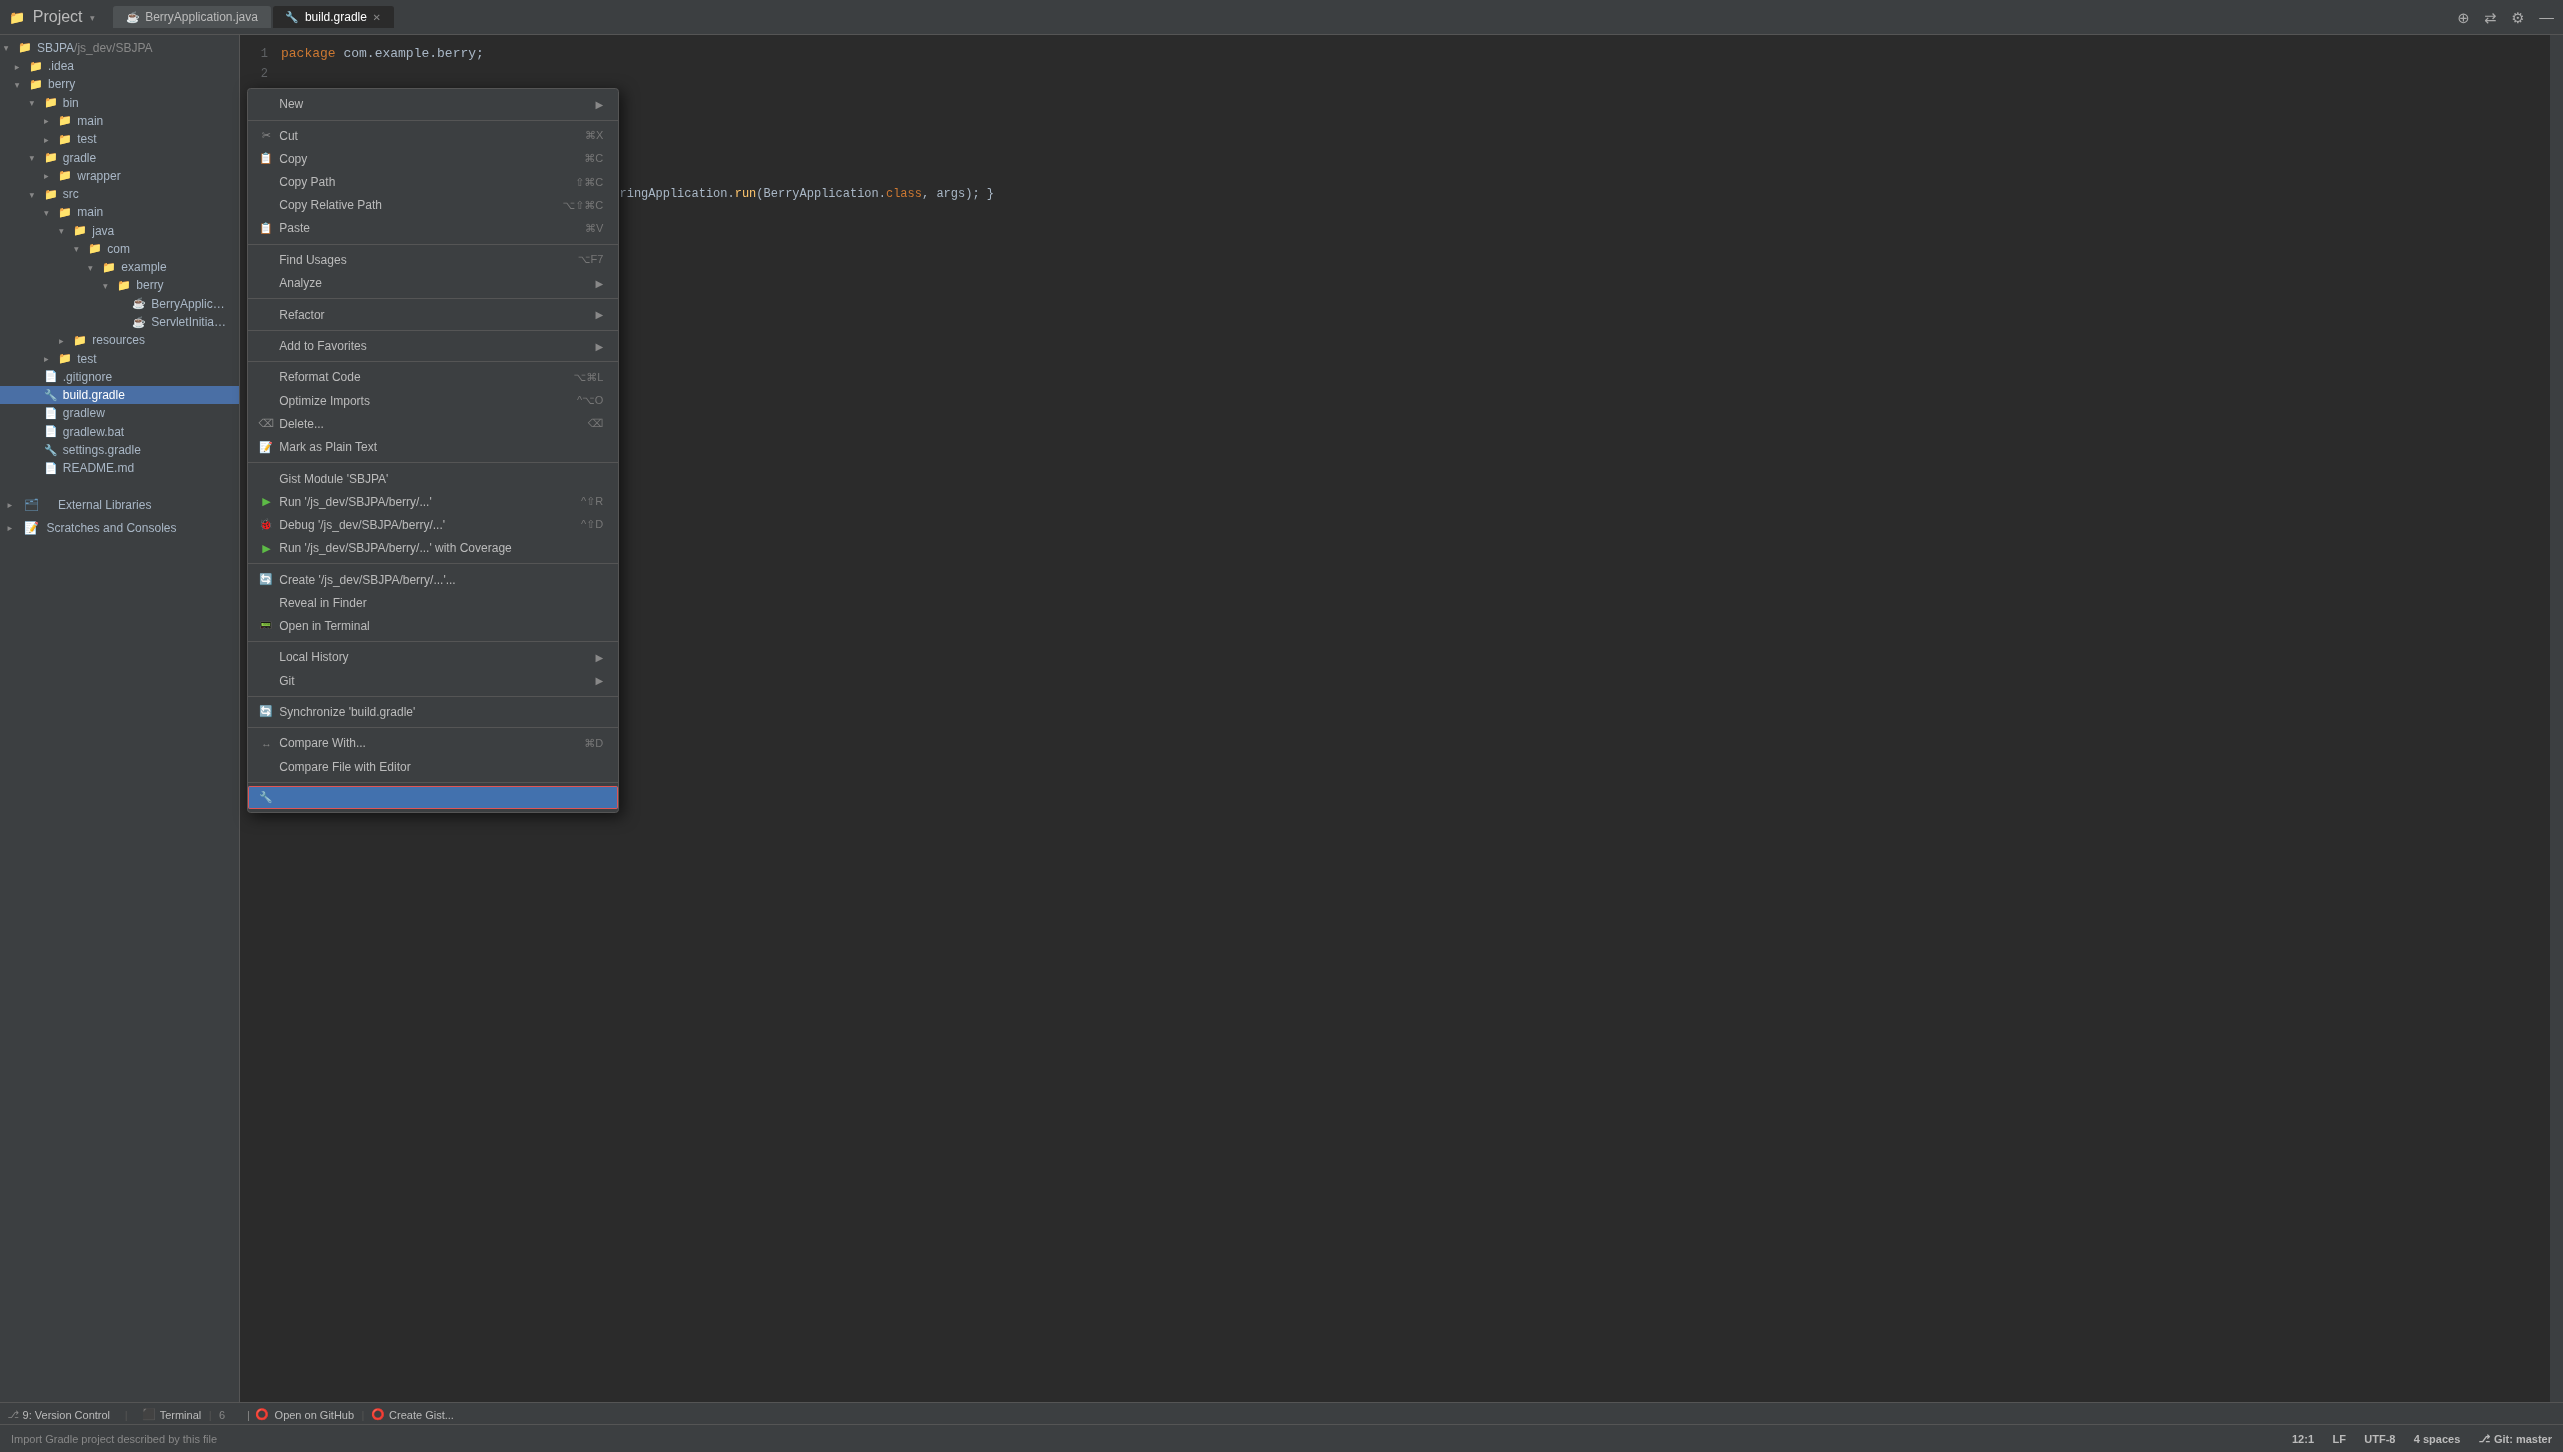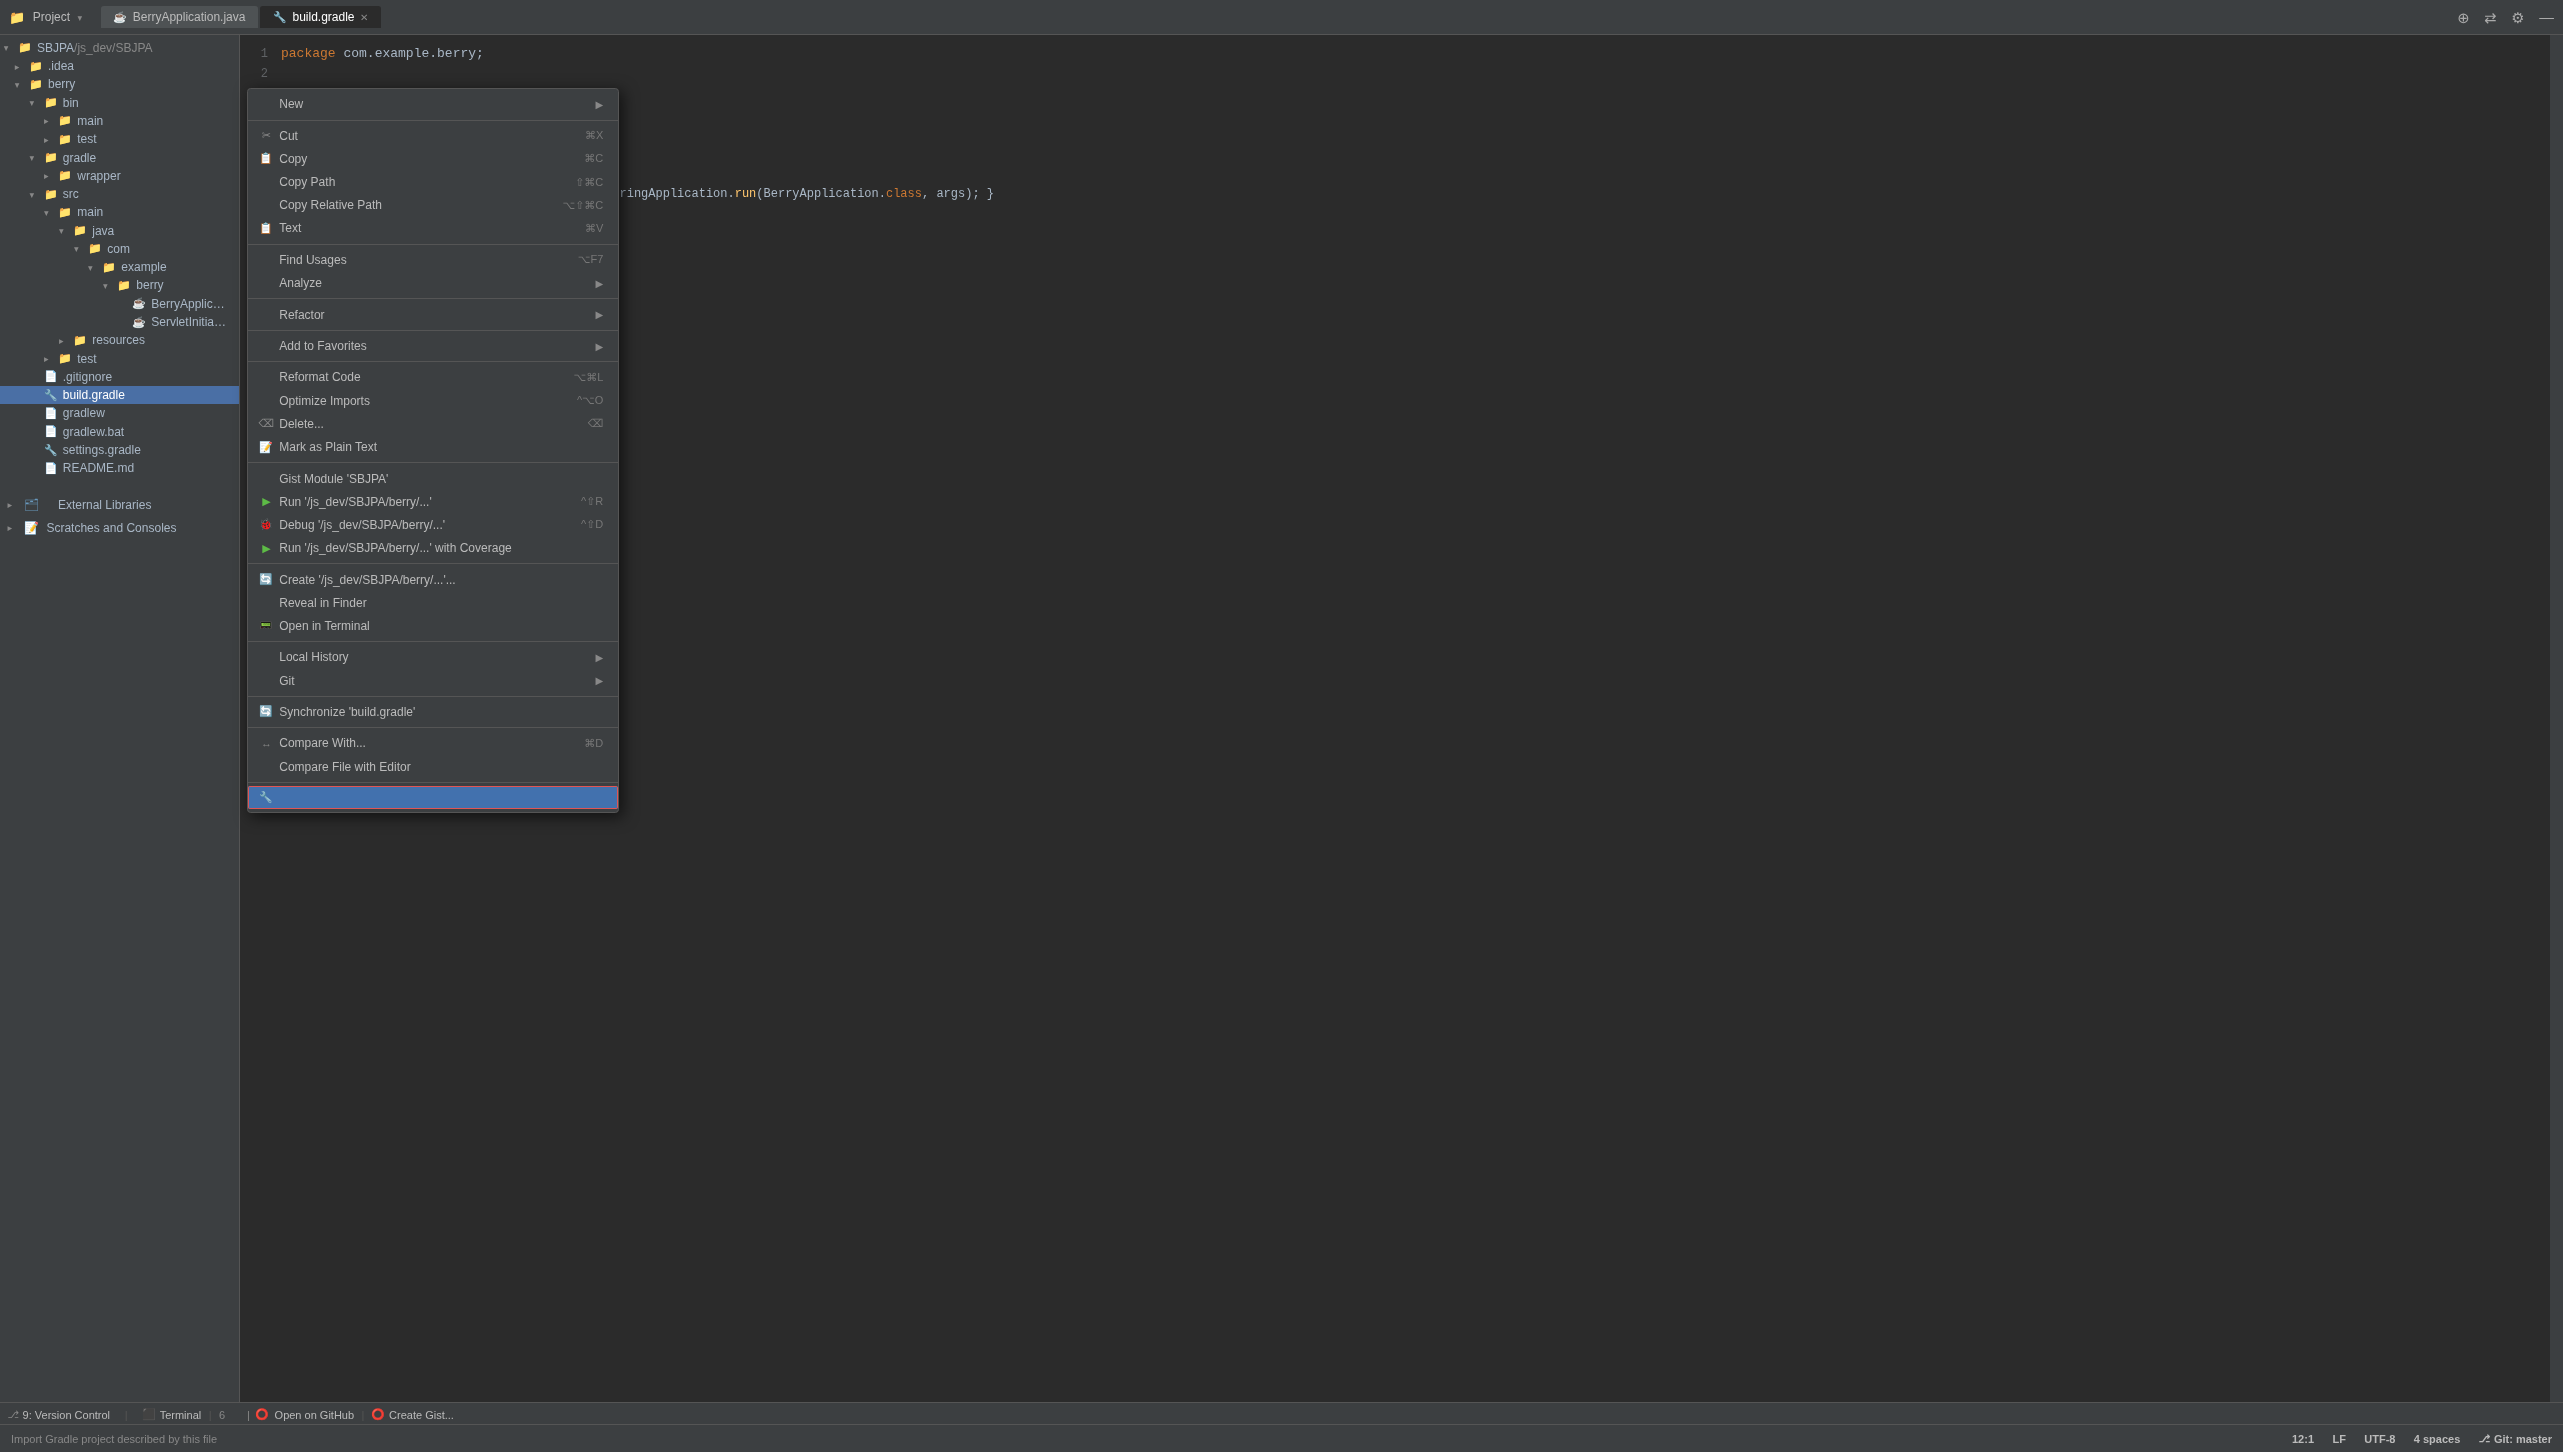--- a/index.html
+++ b/index.html
@@ -268,21 +268,21 @@
       align-items: center;
       gap: 3.7px;
     }
   </style>
 </head>
 <body>
 
 <div class="title-bar">
   <div class="title-bar-left">
     <span style="color:#dcb67a; font-size:13px;">📁</span>
-    <span style="font-size:12px; color:#bbbbbb;">Project</span>
+    <span style="font-size:16px; color:#bbbbbb;">Project</span>
     <span style="font-size:9.2px; color:#888;">▾</span>
   </div>
   <div class="title-bar-tabs">
     <div class="tab">
       <span style="color:#e8bf6a; font-size:11px;">☕</span>
       <span>BerryApplication.java</span>
     </div>
     <div class="tab active">
       <span style="color:#88cc88; font-size:11px;">🔧</span>
       <span>build.gradle</span>
@@ -506,21 +506,21 @@
     <span class="menu-item-label">Copy Path</span>
     <span class="menu-shortcut">⇧⌘C</span>
   </div>
   <div class="menu-item">
     <span class="menu-item-icon"></span>
     <span class="menu-item-label">Copy Relative Path</span>
     <span class="menu-shortcut">⌥⇧⌘C</span>
   </div>
   <div class="menu-item">
     <span class="menu-item-icon">📋</span>
-    <span class="menu-item-label">Text</span>
+    <span class="menu-item-label">Paste</span>
     <span class="menu-shortcut">⌘V</span>
   </div>
   <div class="menu-separator"></div>
 
   <div class="menu-item">
     <span class="menu-item-icon"></span>
     <span class="menu-item-label">Find Usages</span>
     <span class="menu-shortcut">⌥F7</span>
   </div>
   <div class="menu-item">

